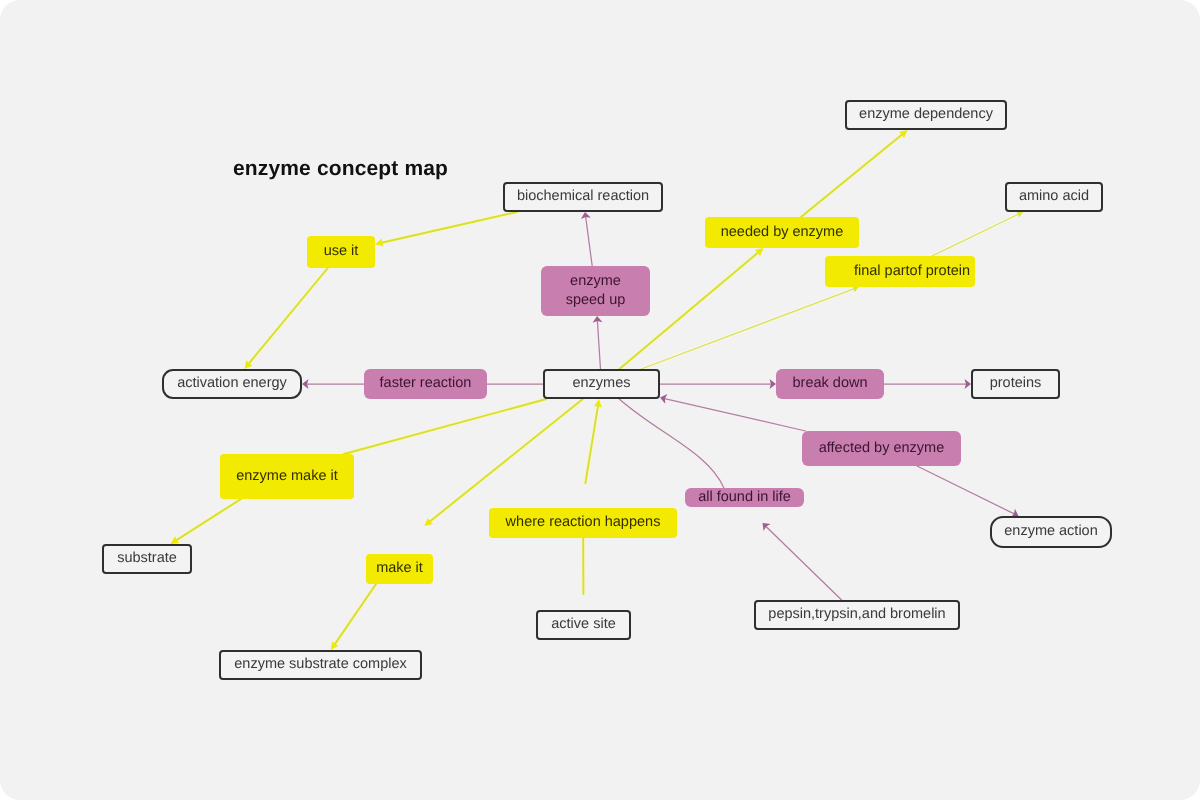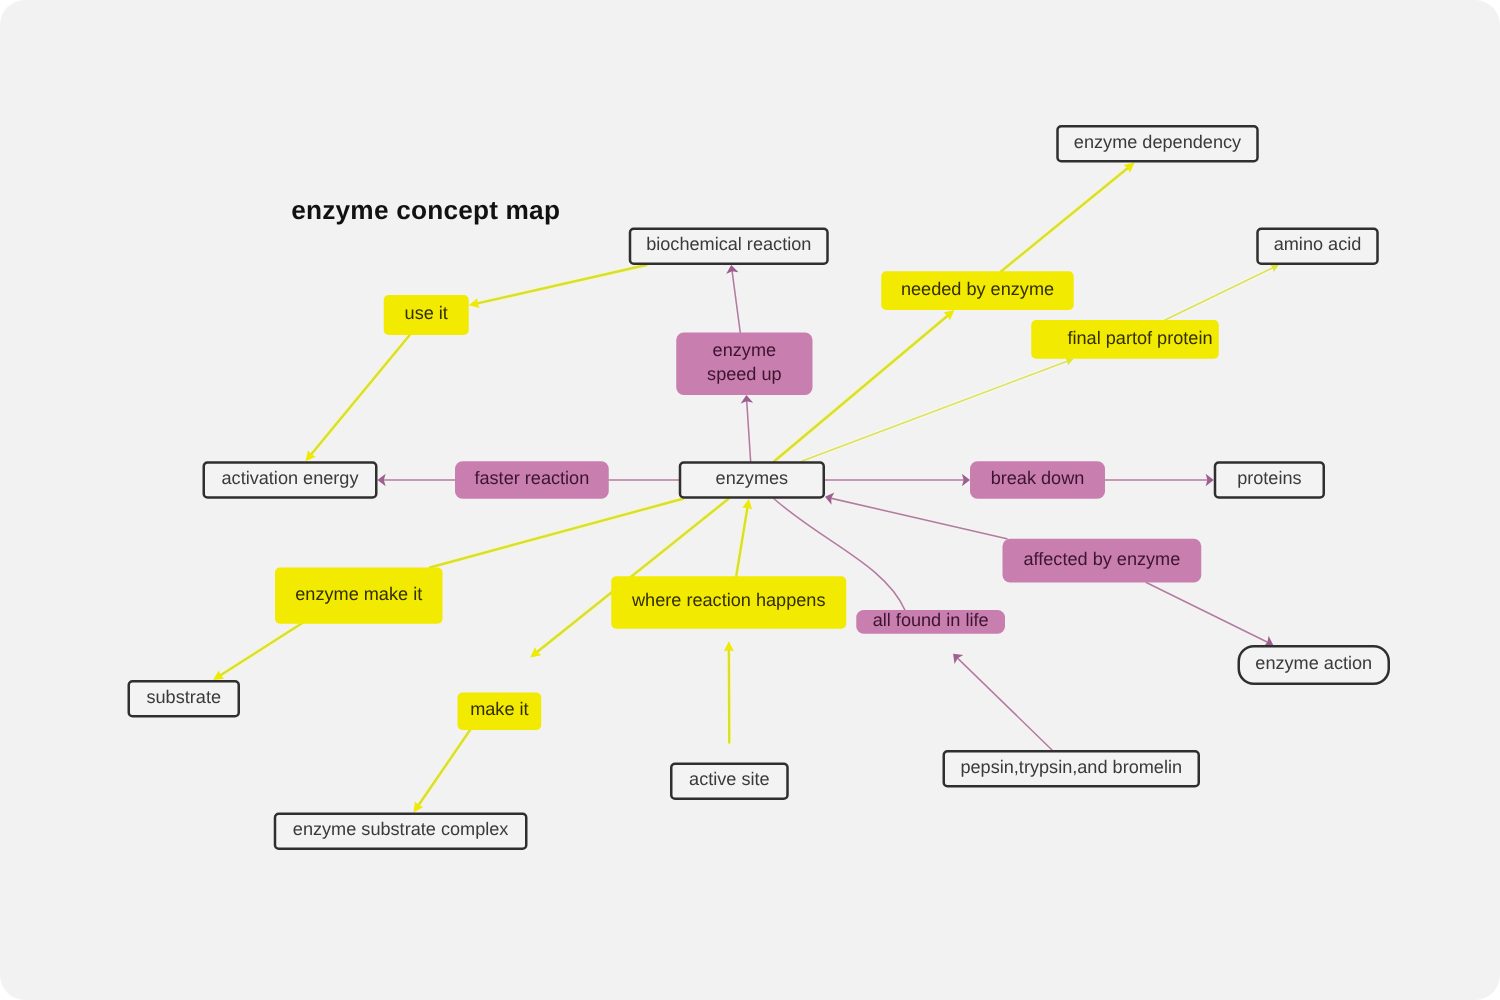--- a/index.html
+++ b/index.html
@@ -137,27 +137,27 @@
   <div id="nodes">
       <div class="node n-plain" style="left: 543px; top: 369px; width: 117px; height: 30px;">enzymes</div>
       <div class="node n-plain" style="left: 845px; top: 100px; width: 162px; height: 30px;">enzyme dependency</div>
       <div class="node n-plain" style="left: 503px; top: 182px; width: 160px; height: 30px;">biochemical reaction</div>
       <div class="node n-plain" style="left: 1005px; top: 182px; width: 98px; height: 30px;">amino acid</div>
       <div class="node n-yellow" style="left: 307px; top: 236px; width: 68px; height: 32px;">use it</div>
       <div class="node n-yellow" style="left: 705px; top: 217px; width: 154px; height: 31px;">needed by enzyme</div>
       <div class="node n-yellow" style="left: 825px; top: 256px; width: 150px; height: 31px; padding-left: 24px;">final partof protein</div>
       <div class="node n-pink" style="left: 541px; top: 266px; width: 109px; height: 50px;">enzyme
 speed up</div>
-      <div class="node n-plain" style="left: 162px; top: 369px; width: 140px; height: 30px;">activation energy</div>
+      <div class="node n-plain" style="left: 162px; top: 369px; width: 140px; height: 30px; border-radius: 11px;">activation energy</div>
       <div class="node n-pink" style="left: 364px; top: 369px; width: 123px; height: 30px;">faster reaction</div>
       <div class="node n-pink" style="left: 776px; top: 369px; width: 108px; height: 30px;">break down</div>
       <div class="node n-plain" style="left: 971px; top: 369px; width: 89px; height: 30px;">proteins</div>
       <div class="node n-pink" style="left: 802px; top: 431px; width: 159px; height: 35px;">affected by enzyme</div>
       <div class="node n-yellow" style="left: 220px; top: 454px; width: 134px; height: 45px;">enzyme make it</div>
-      <div class="node n-yellow" style="left: 489px; top: 461px; width: 188px; height: 42px;">where reaction happens</div>
+      <div class="node n-yellow" style="left: 489px; top: 508px; width: 188px; height: 30px;">where reaction happens</div>
       <div class="node n-pink" style="left: 685px; top: 488px; width: 119px; height: 19px;">all found in life</div>
       <div class="node n-plain" style="left: 990px; top: 516px; width: 122px; height: 32px; border-radius: 13px;">enzyme action</div>
       <div class="node n-yellow" style="left: 366px; top: 526px; width: 67px; height: 30px; margin-top: 28px;">make it</div>
       <div class="node n-plain" style="left: 102px; top: 544px; width: 90px; height: 30px;">substrate</div>
       <div class="node n-plain" style="left: 536px; top: 610px; width: 95px; height: 30px;">active site</div>
       <div class="node n-plain" style="left: 754px; top: 600px; width: 206px; height: 30px;">pepsin,trypsin,and bromelin</div>
       <div class="node n-plain" style="left: 219px; top: 650px; width: 203px; height: 30px;">enzyme substrate complex</div>
     </div>
   <div class="title">enzyme concept map</div>
 </div>

